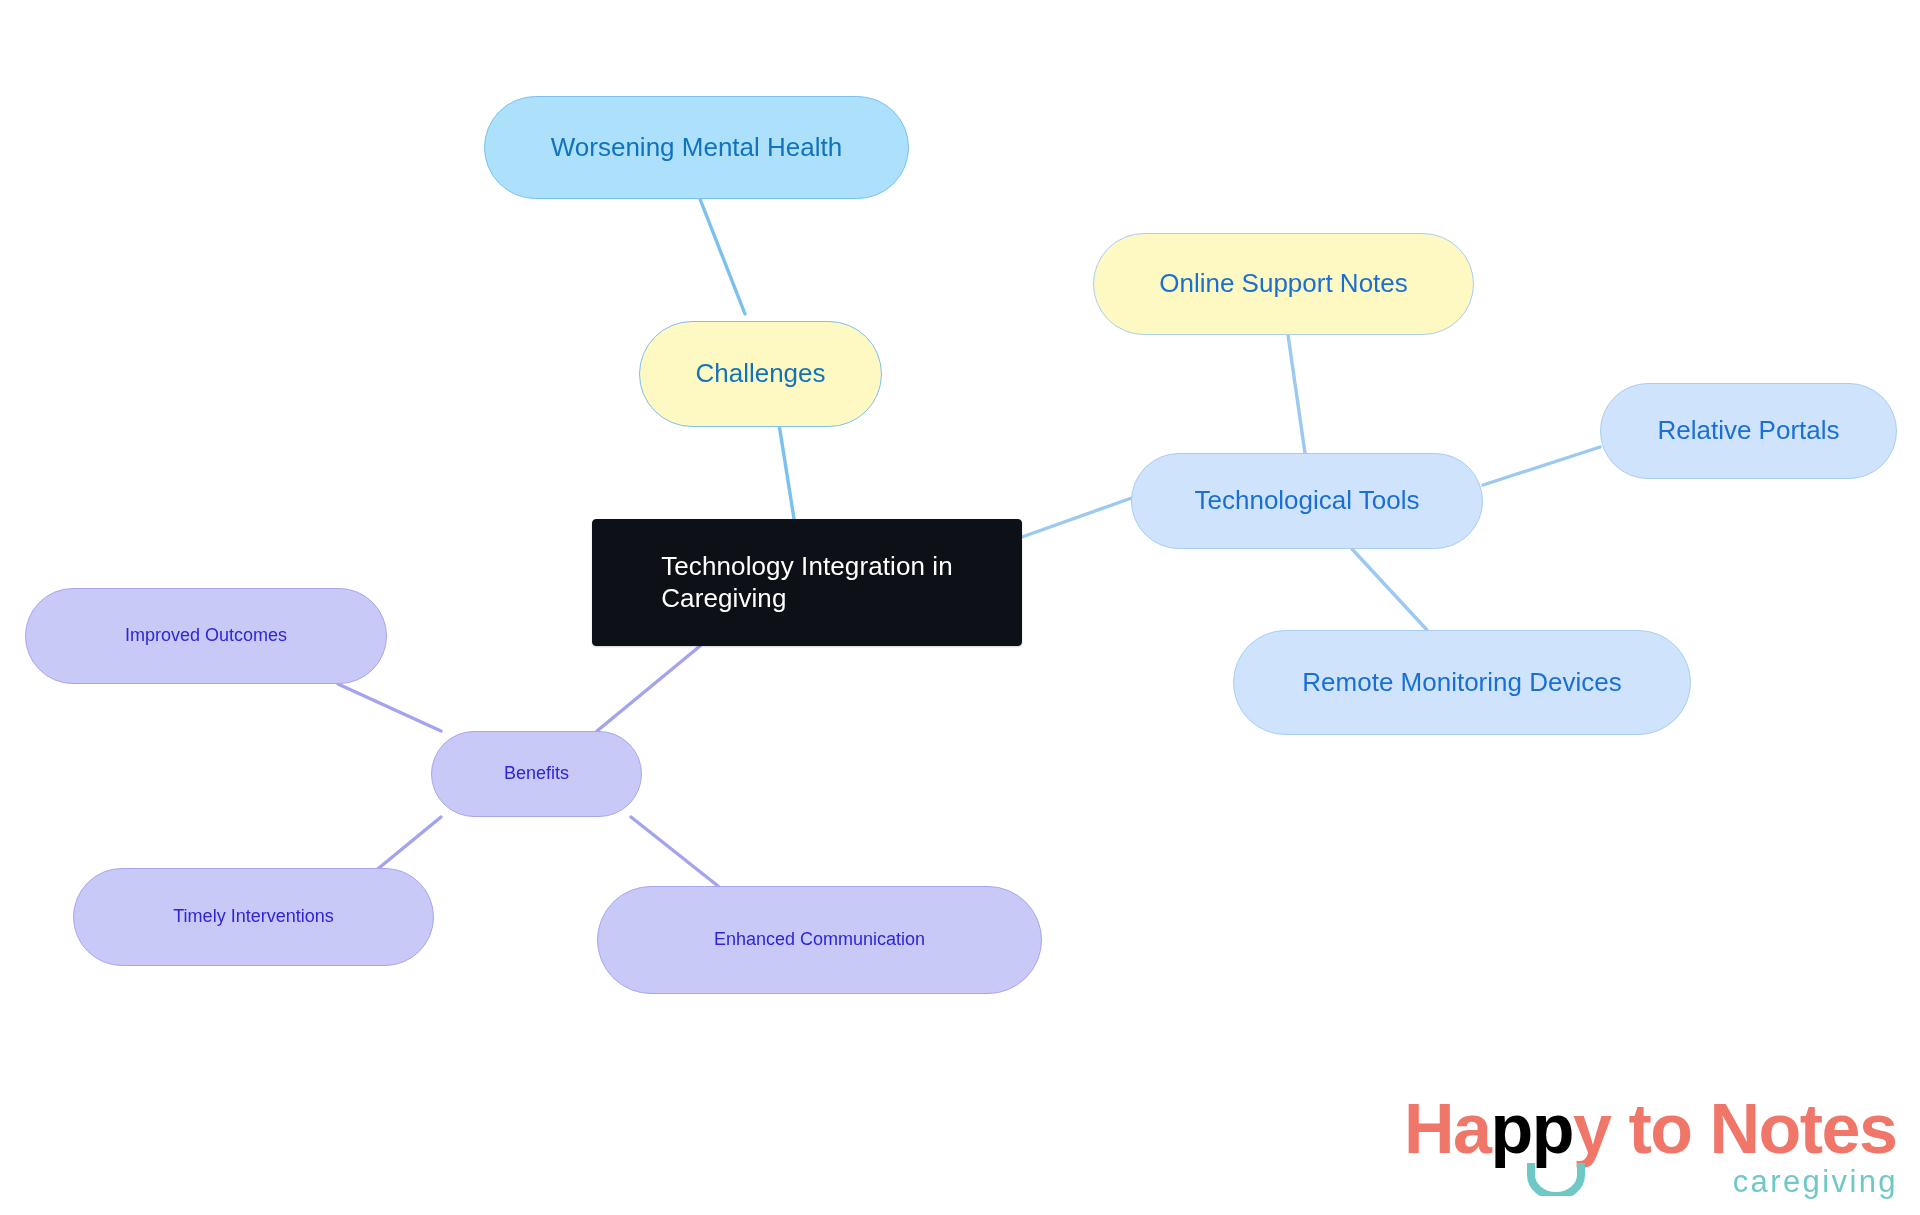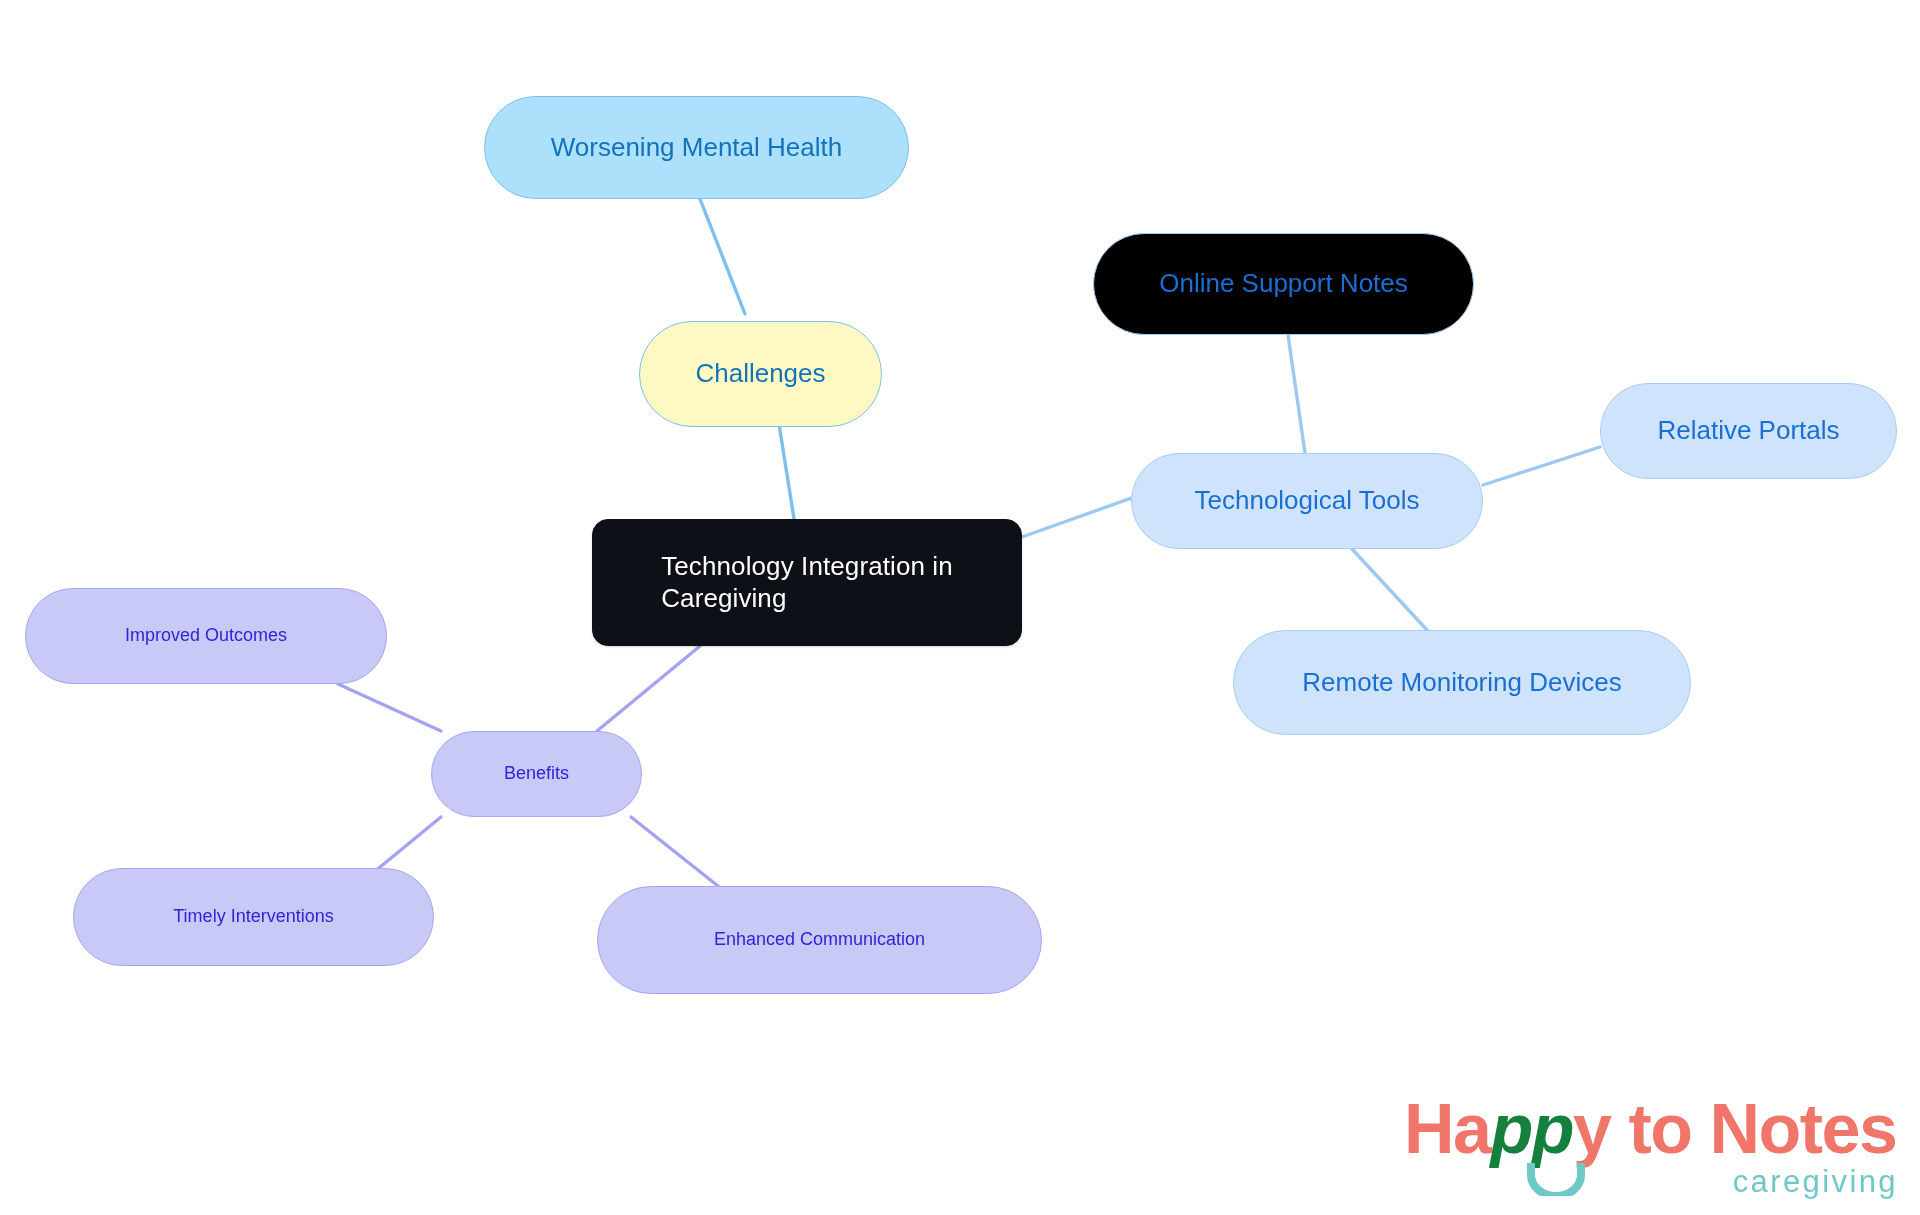--- a/index.html
+++ b/index.html
@@ -43,21 +43,21 @@
     line-height: 1.22;
     padding: 0 26px;
     white-space: pre-line;
   }
 
   
   .node.root {
     background: #0d1117;
     color: #ffffff;
     border: 1px solid #0d1117;
-    border-radius: 16px;
+    border-radius: 4px;
     font-size: 26px;
     letter-spacing: 0.1px;
     box-shadow: 0 1px 2px rgba(0,0,0,0.18);
   }
 
   
   .node.blue-a {
     background: #ace0fb;
     border: 1.6px solid #7cc0f0;
     color: #1273bd;
@@ -92,21 +92,21 @@
     position: absolute;
     left: 0;
     top: 0;
     font-size: 70px;
     font-weight: 700;
     letter-spacing: -1.5px;
     line-height: 1;
     white-space: pre;
   }
   .logo-coral { color: #f0766a; }
-  .logo-teal  { color: #15803d; font-style: italic; }
+  .logo-teal  { color: #000000; }
   .logo-sub {
     position: absolute;
     right: 6px;
     top: 72px;
     font-size: 31px;
     font-weight: 400;
     letter-spacing: 2.4px;
     color: #6ec9c6;
     line-height: 1;
     white-space: pre;
@@ -136,21 +136,21 @@
       <line x1="441" y1="817" x2="357" y2="886" stroke="#a3a3ef" stroke-width="3.4" stroke-linecap="round"></line>
       <line x1="631" y1="817" x2="718" y2="886" stroke="#a3a3ef" stroke-width="3.4" stroke-linecap="round"></line>
     </svg>
 
   <div id="node-layer">
       <div class="node root" style="left: 592px; top: 519px; width: 430px; height: 127px; background: rgb(13, 17, 23); color: rgb(255, 255, 255);"><span>Technology Integration in
 Caregiving</span></div>
       <div class="node blue-a" style="left: 639px; top: 314px; width: 243px; height: 106px; background: #fef9c3; border-color: rgb(124, 192, 240); color: rgb(18, 115, 189); margin-top: 7px;"><span>Challenges</span></div>
       <div class="node blue-a" style="left: 484px; top: 96px; width: 425px; height: 103px; background: rgb(172, 224, 251); border-color: rgb(124, 192, 240); color: rgb(18, 115, 189);"><span>Worsening Mental Health</span></div>
       <div class="node blue-b" style="left: 1131px; top: 453px; width: 352px; height: 96px; background: rgb(207, 228, 252); border-color: rgb(168, 205, 242); color: rgb(26, 111, 212);"><span>Technological Tools</span></div>
-      <div class="node blue-b" style="left: 1093px; top: 233px; width: 381px; height: 102px; background: #000000; border-color: rgb(168, 205, 242); color: rgb(26, 111, 212);"><span>Online Support Notes</span></div>
+      <div class="node blue-b" style="left: 1093px; top: 233px; width: 381px; height: 102px; background: #fef9c3; border-color: rgb(168, 205, 242); color: rgb(26, 111, 212);"><span>Online Support Notes</span></div>
       <div class="node blue-b" style="left: 1600px; top: 383px; width: 297px; height: 96px; background: rgb(207, 228, 252); border-color: rgb(168, 205, 242); color: rgb(26, 111, 212);"><span>Relative Portals</span></div>
       <div class="node blue-b" style="left: 1233px; top: 630px; width: 458px; height: 105px; background: rgb(207, 228, 252); border-color: rgb(168, 205, 242); color: rgb(26, 111, 212);"><span>Remote Monitoring Devices</span></div>
       <div class="node purple" style="left: 431px; top: 731px; width: 211px; height: 86px; background: rgb(201, 201, 248); border-color: rgb(166, 166, 240); color: rgb(45, 37, 216);"><span>Benefits</span></div>
       <div class="node purple" style="left: 25px; top: 588px; width: 362px; height: 96px; background: rgb(201, 201, 248); border-color: rgb(166, 166, 240); color: rgb(45, 37, 216);"><span>Improved Outcomes</span></div>
       <div class="node purple" style="left: 73px; top: 868px; width: 361px; height: 98px; background: rgb(201, 201, 248); border-color: rgb(166, 166, 240); color: rgb(45, 37, 216);"><span>Timely Interventions</span></div>
       <div class="node purple" style="left: 597px; top: 886px; width: 445px; height: 108px; background: rgb(201, 201, 248); border-color: rgb(166, 166, 240); color: rgb(45, 37, 216);"><span>Enhanced Communication</span></div>
     </div>
 
   <div id="logo">
     <div class="logo-wordmark"><span class="logo-coral">Ha</span><span class="logo-teal">pp</span><span class="logo-coral">y</span><span class="logo-coral"> to Notes</span></div>

